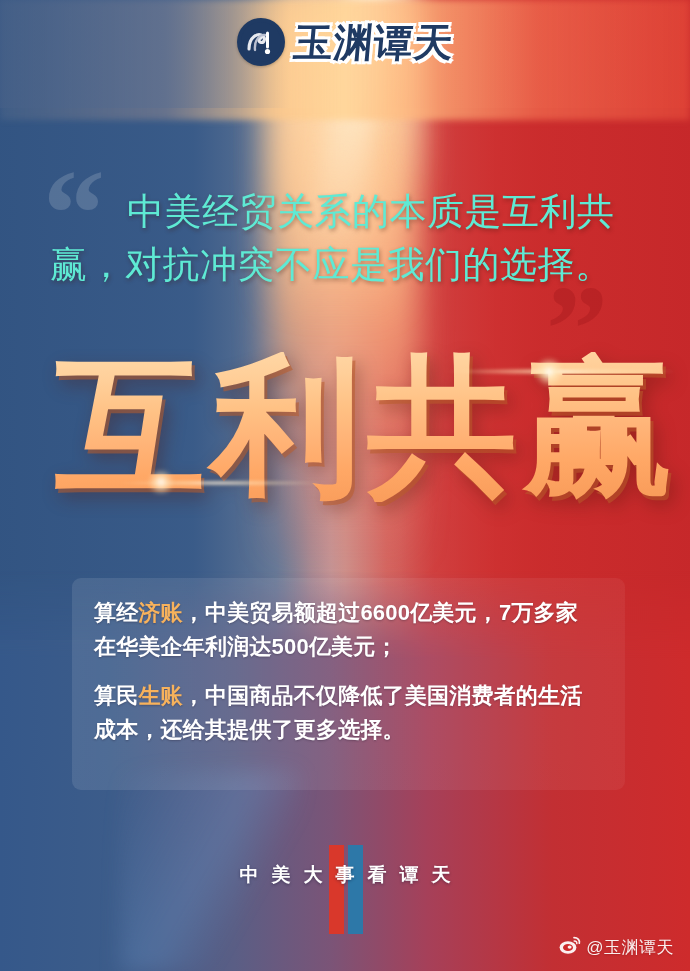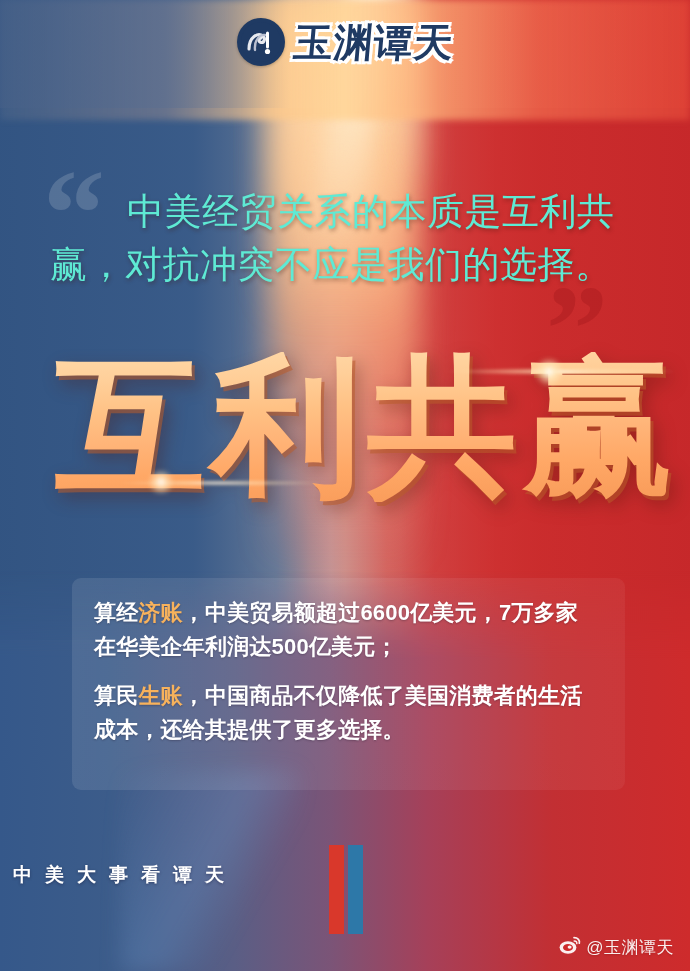--- a/index.html
+++ b/index.html
@@ -224,20 +224,21 @@
     margin:0 0 14px 0;
     letter-spacing:0.2px;
     text-shadow:0 1px 2px rgba(30,20,40,0.30);
   }
   .fact:last-child{margin-bottom:8px;}
   .hl{color:#f7b25c;}
 
   
   .slogan-wrap{
     position:absolute;left:0;right:0;top:862px;
+    text-align:center;
   }
   .slogan{
     display:inline-block;position:relative;
     font-size:19px;font-weight:700;color:#ffffff;
     letter-spacing:13px;text-indent:13px;
     text-shadow:0 1px 3px rgba(20,20,50,0.45);
   }
   .bar-red{
     position:absolute;left:329px;top:845px;width:15px;height:89px;
     background:#d9382b;

